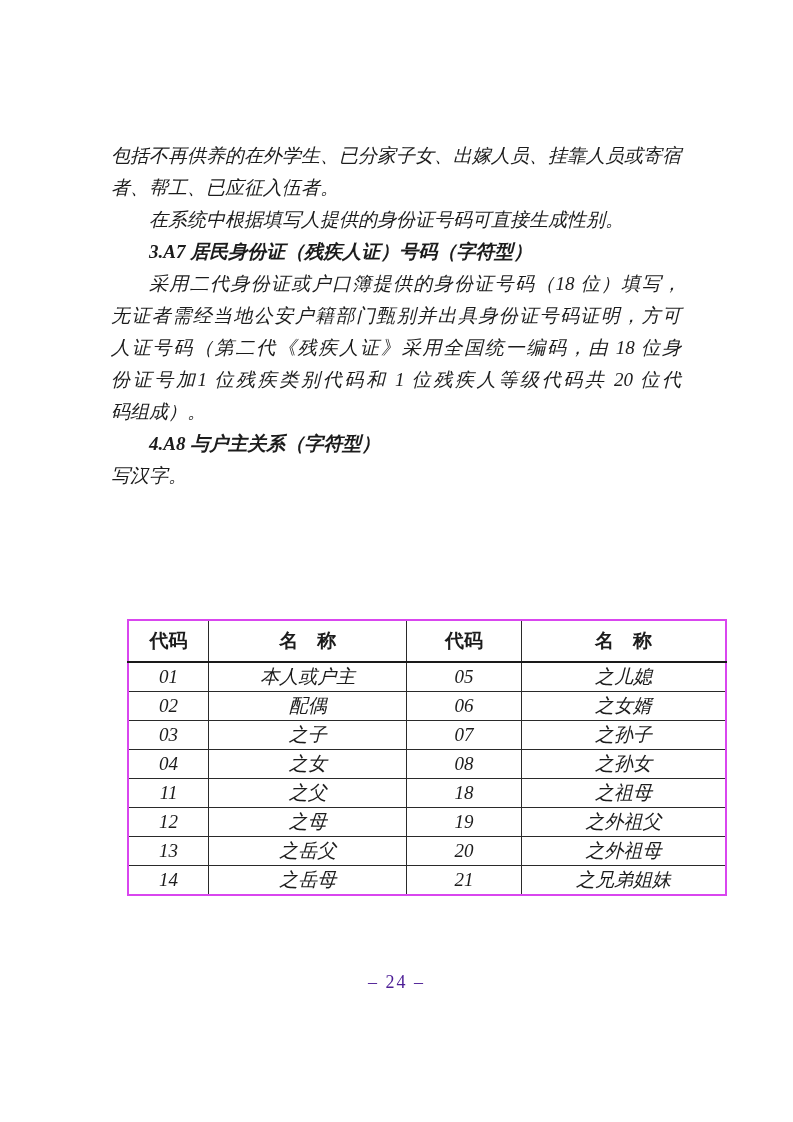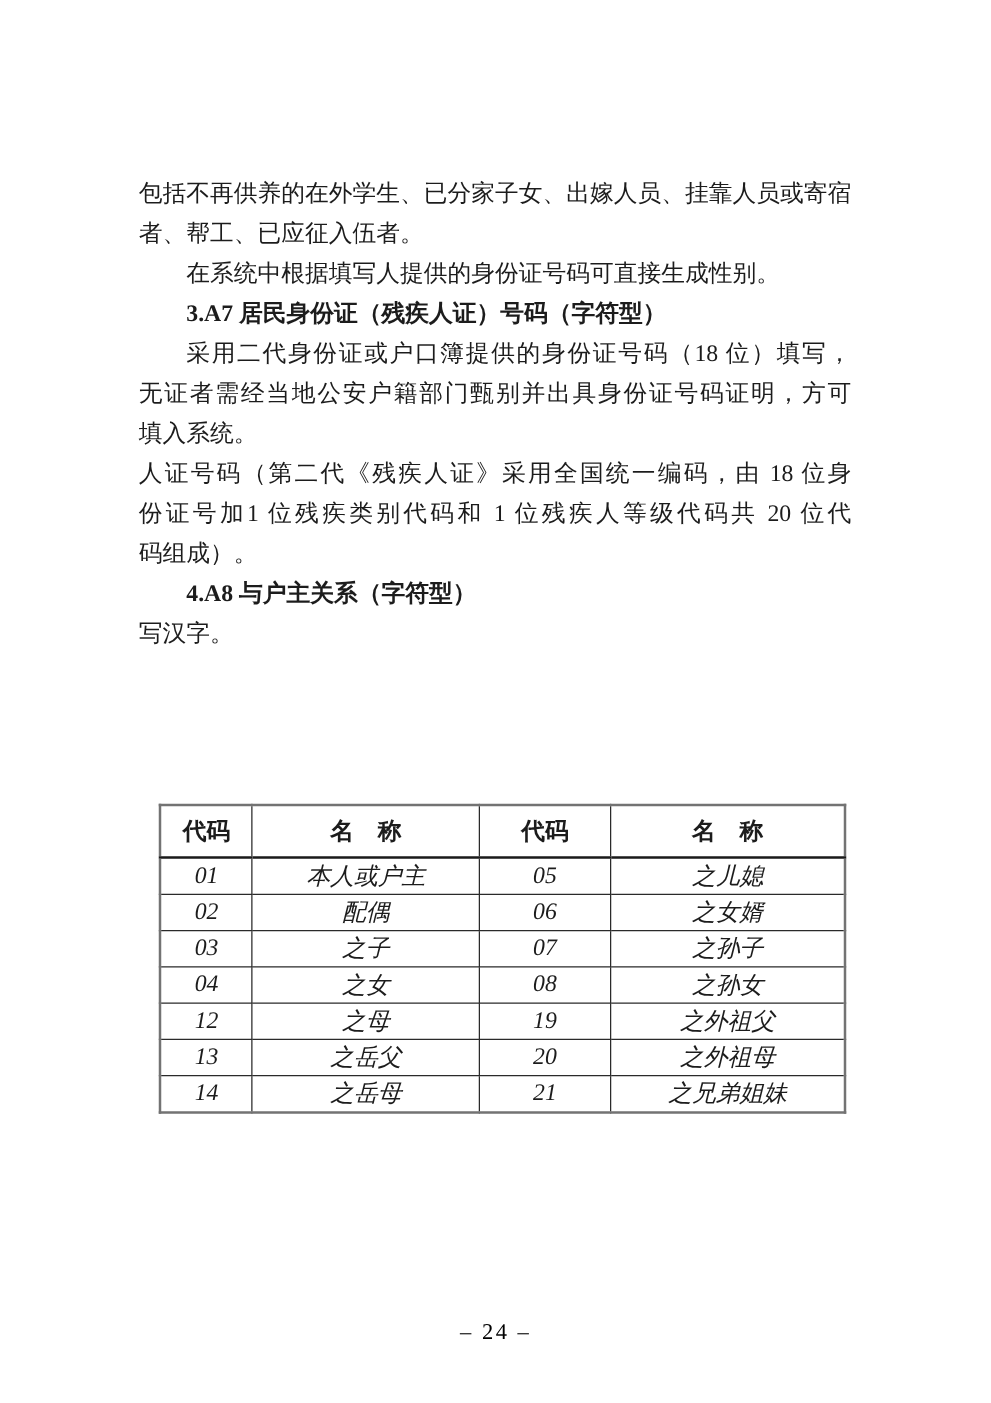--- a/index.html
+++ b/index.html
@@ -22,41 +22,41 @@
     width: 570px;
   }
   .line {
     font-size: 19px;
     line-height: 32px;
     height: 32px;
     text-align: left;
     text-align-last: left;
     white-space: nowrap;
     letter-spacing: 0;
+    font-style: italic;
   }
   .line.just {
     white-space: normal;
     text-align: justify;
     text-align-last: justify;
   }
   .line.indent {
     text-indent: 2em;
   }
   .line.head {
     font-weight: bold;
   }
   #rel-table {
     position: absolute;
     left: 127px;
     top: 619px;
-    width: 550px;
+    width: 600px;
     border-collapse: collapse;
     table-layout: fixed;
-    border: 2px solid #737373;
-    margin-top: 24px;
+    border: 2px solid #d946ef;
   }
   #rel-table th, #rel-table td {
     border: 1px solid #2a2a2a;
     text-align: center;
     vertical-align: middle;
     font-size: 19px;
     padding: 0;
     overflow: hidden;
   }
   #rel-table th {
@@ -64,39 +64,38 @@
     height: 40px;
     border-bottom: 2px solid #1a1a1a;
   }
   #rel-table td {
     height: 28px;
     font-style: italic;
   }
   #page-footer {
     position: absolute;
     left: 0;
-    top: 1055px;
+    top: 972px;
     width: 100%;
     text-align: center;
     font-size: 18px;
-    color: #000000;
+    color: #4c1d95;
     letter-spacing: 2px;
   }
 </style>
 </head>
 <body>
 
 <div id="text-area">
     <div class="line just">包括不再供养的在外学生、已分家子女、出嫁人员、挂靠人员或寄宿</div>
     <div class="line">者、帮工、已应征入伍者。</div>
     <div class="line indent">在系统中根据填写人提供的身份证号码可直接生成性别。</div>
     <div class="line indent head">3.A7 居民身份证（残疾人证）号码（字符型）</div>
     <div class="line indent just">采用二代身份证或户口簿提供的身份证号码（18 位）填写，</div>
     <div class="line just">无证者需经当地公安户籍部门甄别并出具身份证号码证明，方可</div>
-    <div class="line">填入系统。</div>
     <div class="line just">人证号码（第二代《残疾人证》采用全国统一编码，由 18 位身</div>
     <div class="line just">份证号加1 位残疾类别代码和 1 位残疾人等级代码共 20 位代</div>
     <div class="line">码组成）。</div>
     <div class="line indent head">4.A8 与户主关系（字符型）</div>
     <div class="line">写汉字。</div>
   </div>
 
 <table id="rel-table">
   <colgroup>
     <col style="width:13.5%">
@@ -131,20 +130,26 @@
         <td>07</td>
         <td>之孙子</td>
       </tr>
       <tr>
         <td>04</td>
         <td>之女</td>
         <td>08</td>
         <td>之孙女</td>
       </tr>
       <tr>
+        <td>11</td>
+        <td>之父</td>
+        <td>18</td>
+        <td>之祖母</td>
+      </tr>
+      <tr>
         <td>12</td>
         <td>之母</td>
         <td>19</td>
         <td>之外祖父</td>
       </tr>
       <tr>
         <td>13</td>
         <td>之岳父</td>
         <td>20</td>
         <td>之外祖母</td>

